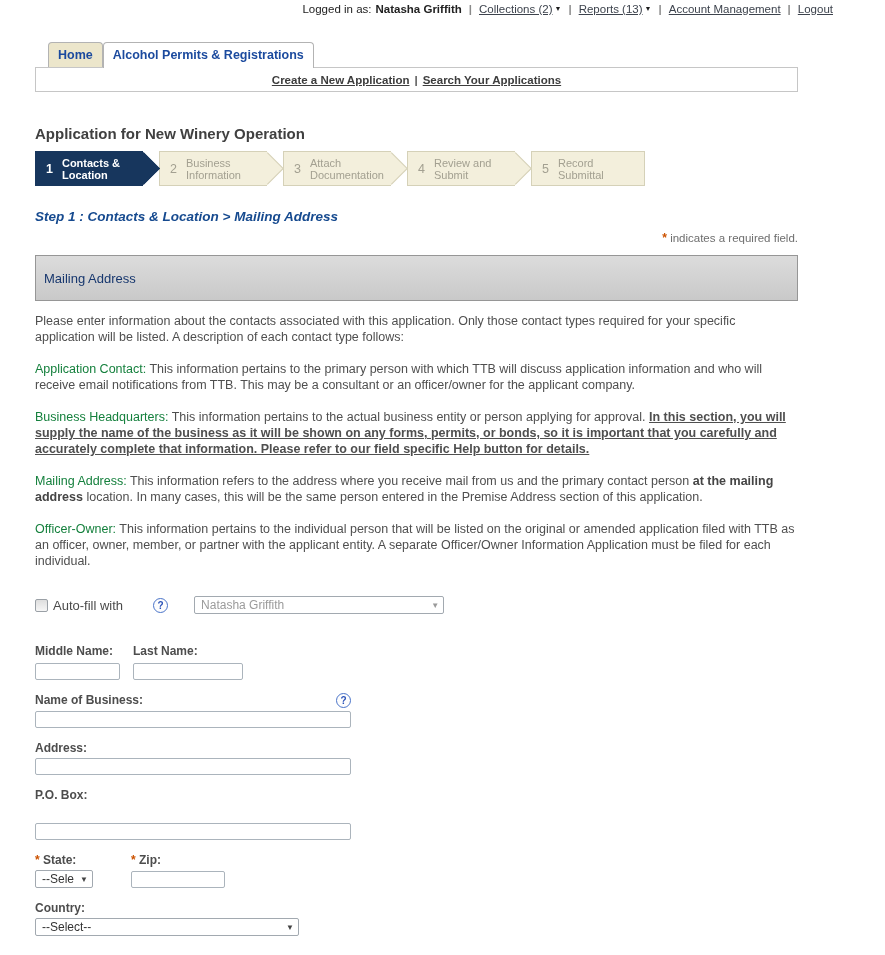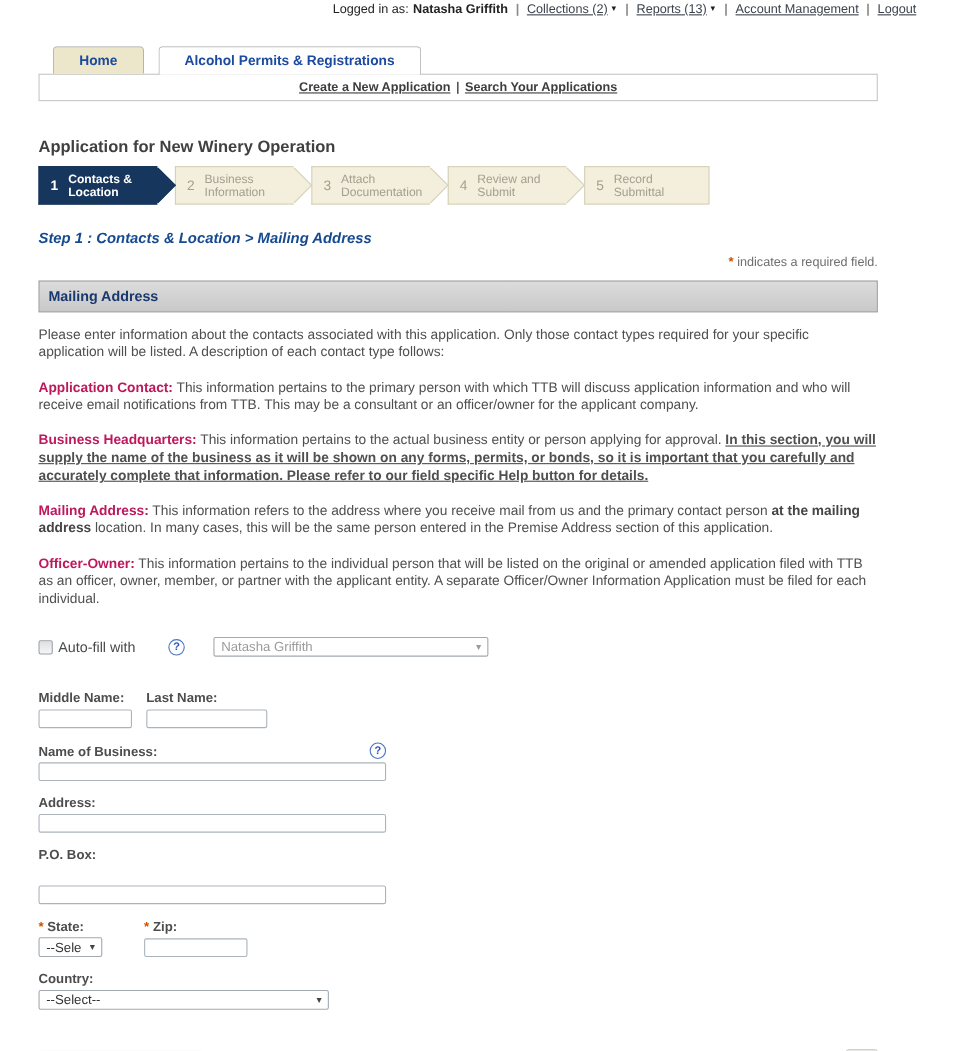--- a/index.html
+++ b/index.html
@@ -21,21 +21,21 @@
   .top-header .sep { color: #8a8a8a; margin: 0 7px; font-weight: bold; }
   .top-header a { color: #3d434d; text-decoration: underline; }
   .hdr-caret { font-size: 7px; color: #1d1d1d; margin-left: 2px; position: relative; top: -1px; text-decoration: none; display: inline-block; }
 
   
   .tabs-wrap { width: 763px; margin: 27px 0 0 35px; }
   .tab-row { display: flex; margin-left: 13px; position: relative; z-index: 2; }
   .tab {
     border: 1px solid #b3b3b3; border-bottom: none;
     border-radius: 4px 4px 0 0; font-weight: bold; font-size: 12.5px;
-    color: #1b4a9e; padding: 5px 23px 4px; margin-right: 13px; cursor: pointer;
+    color: #1b4a9e; padding: 5px 9px 4px; margin-right: 0; cursor: pointer;
   }
   .tab-home { background: #ece6cb; }
   .tab-active { background: #fff; margin-bottom: -1px; padding-bottom: 6px; }
   .tab-bar {
     border: 1px solid #c6c6c6; background: #fff; height: 25px;
     display: flex; align-items: center; justify-content: center;
     font-size: 11.5px; font-weight: bold; position: relative; z-index: 1;
   }
   .tab-bar a { color: #3d3d3d; text-decoration: underline; margin: 16px 5px; }
   .tab-bar .sep { color: #555; }
@@ -62,29 +62,29 @@
   .step-active .tip { background: #17365d; border-color: #17365d; }
   .step-active .num { color: #fff; font-weight: bold; }
   .step-active .lbl { color: #fff; font-weight: bold; }
   .step-last { width: 114px; border-right: 1px solid #d5d1b8; margin-right: 0; }
 
   .step-heading { margin-top: 23px; font-size: 13.5px; font-weight: bold; font-style: italic; color: #164a8f; }
   .required-note { margin-top: 7px; text-align: right; font-size: 11.5px; color: #6e6e6e; }
   .required-star { color: #cc5200; font-weight: bold; font-size: 12px; }
 
   .section-bar {
-    margin-top: 10px; height: 29px; display: flex; align-items: center;
+    margin-top: 10px; height: 46px; display: flex; align-items: center;
     background: linear-gradient(#dcdcdc, #c9c9c9);
     border: 1px solid #969696; padding-left: 8px;
-    font-size: 13px; font-weight: bold; color: #17376e;
+    font-size: 13px; font-weight: normal; color: #17376e;
   }
 
   .intro { margin-top: 12px; }
   .intro p { font-size: 12.5px; line-height: 16px; color: #4f4f4f; margin-bottom: 16px; }
-  .lead { font-weight: bold; color: #be185d; }
+  .lead { font-weight: normal; color: #15803d; }
   .ul-bold { font-weight: bold; text-decoration: underline; }
   .b { font-weight: bold; color: #454545; }
 
   
   .autofill-row { margin-top: 27px; display: flex; align-items: center; }
   .checkbox {
     width: 13px; height: 13px; border: 1px solid #9aa0a6; border-radius: 2px;
     background: linear-gradient(#dedede, #f6f6f6); display: inline-block; cursor: pointer;
   }
   .autofill-label { font-size: 13px; font-weight: normal; color: #4a4a4a; margin-left: 5px; }

